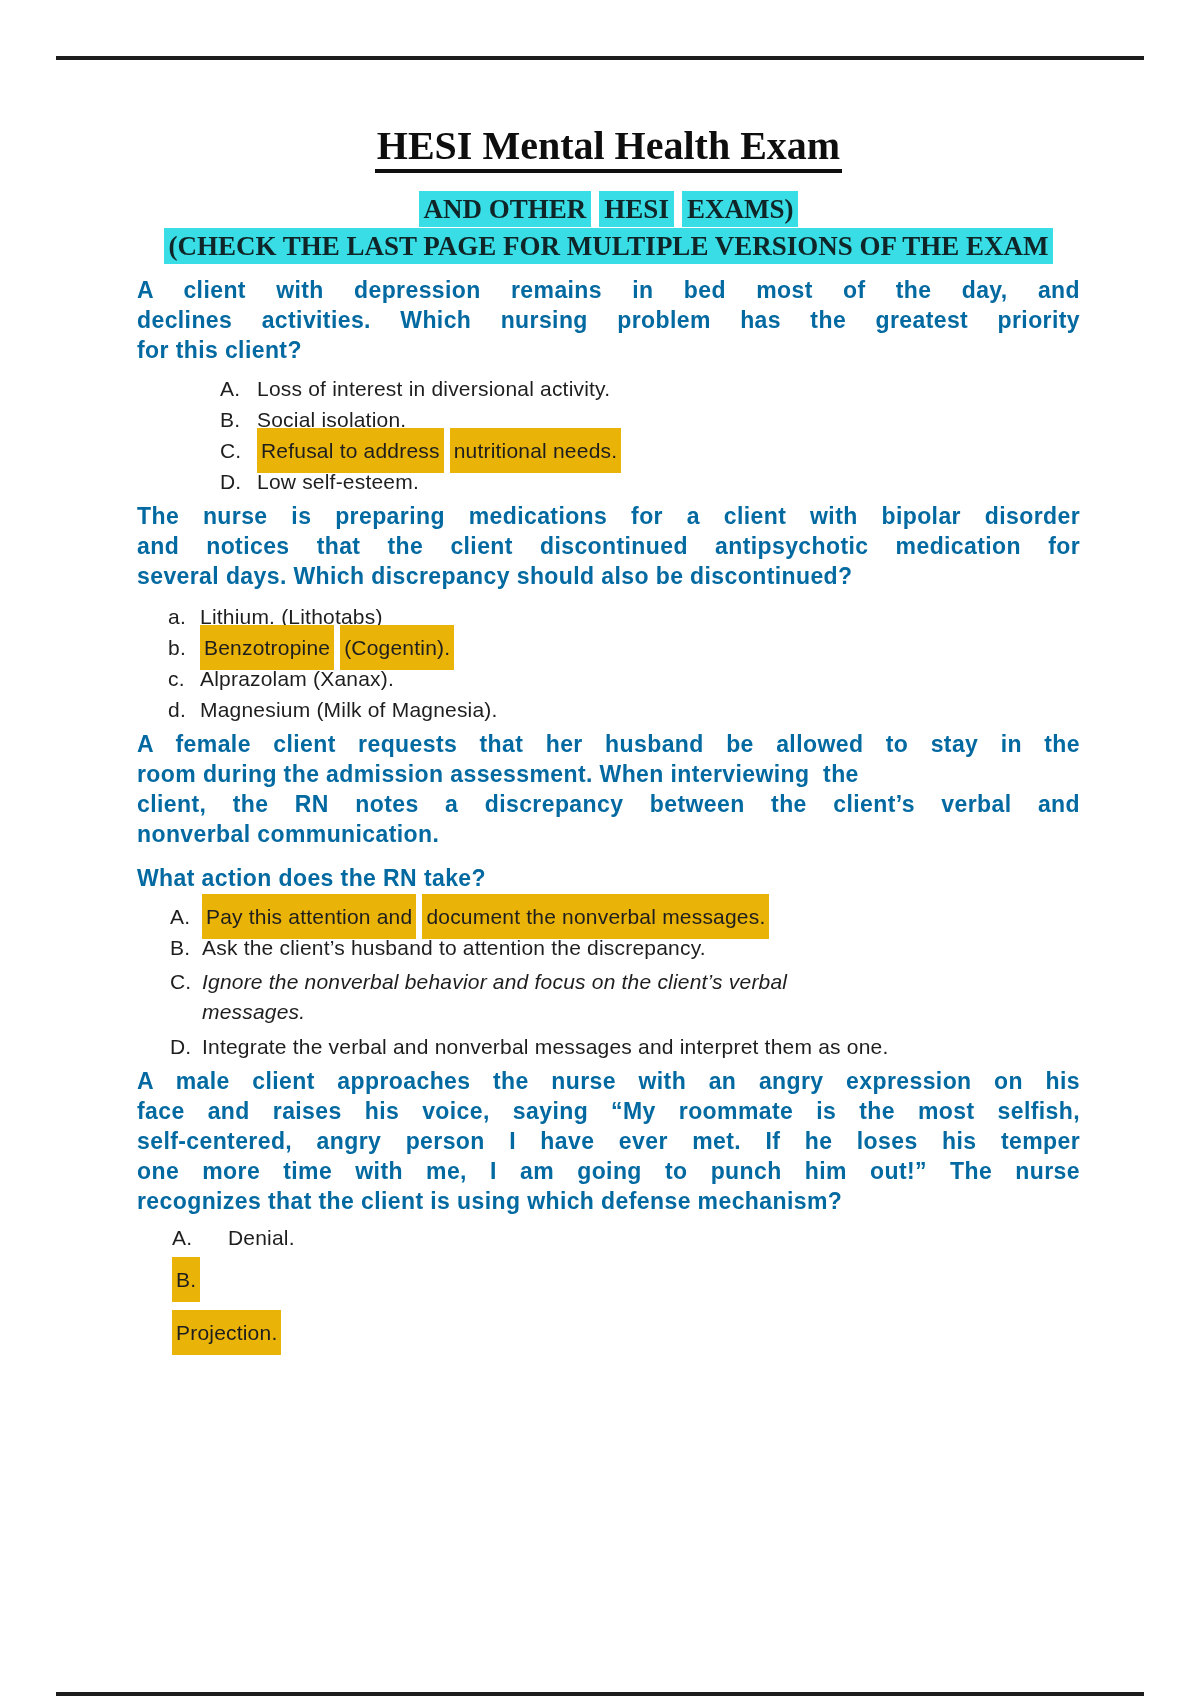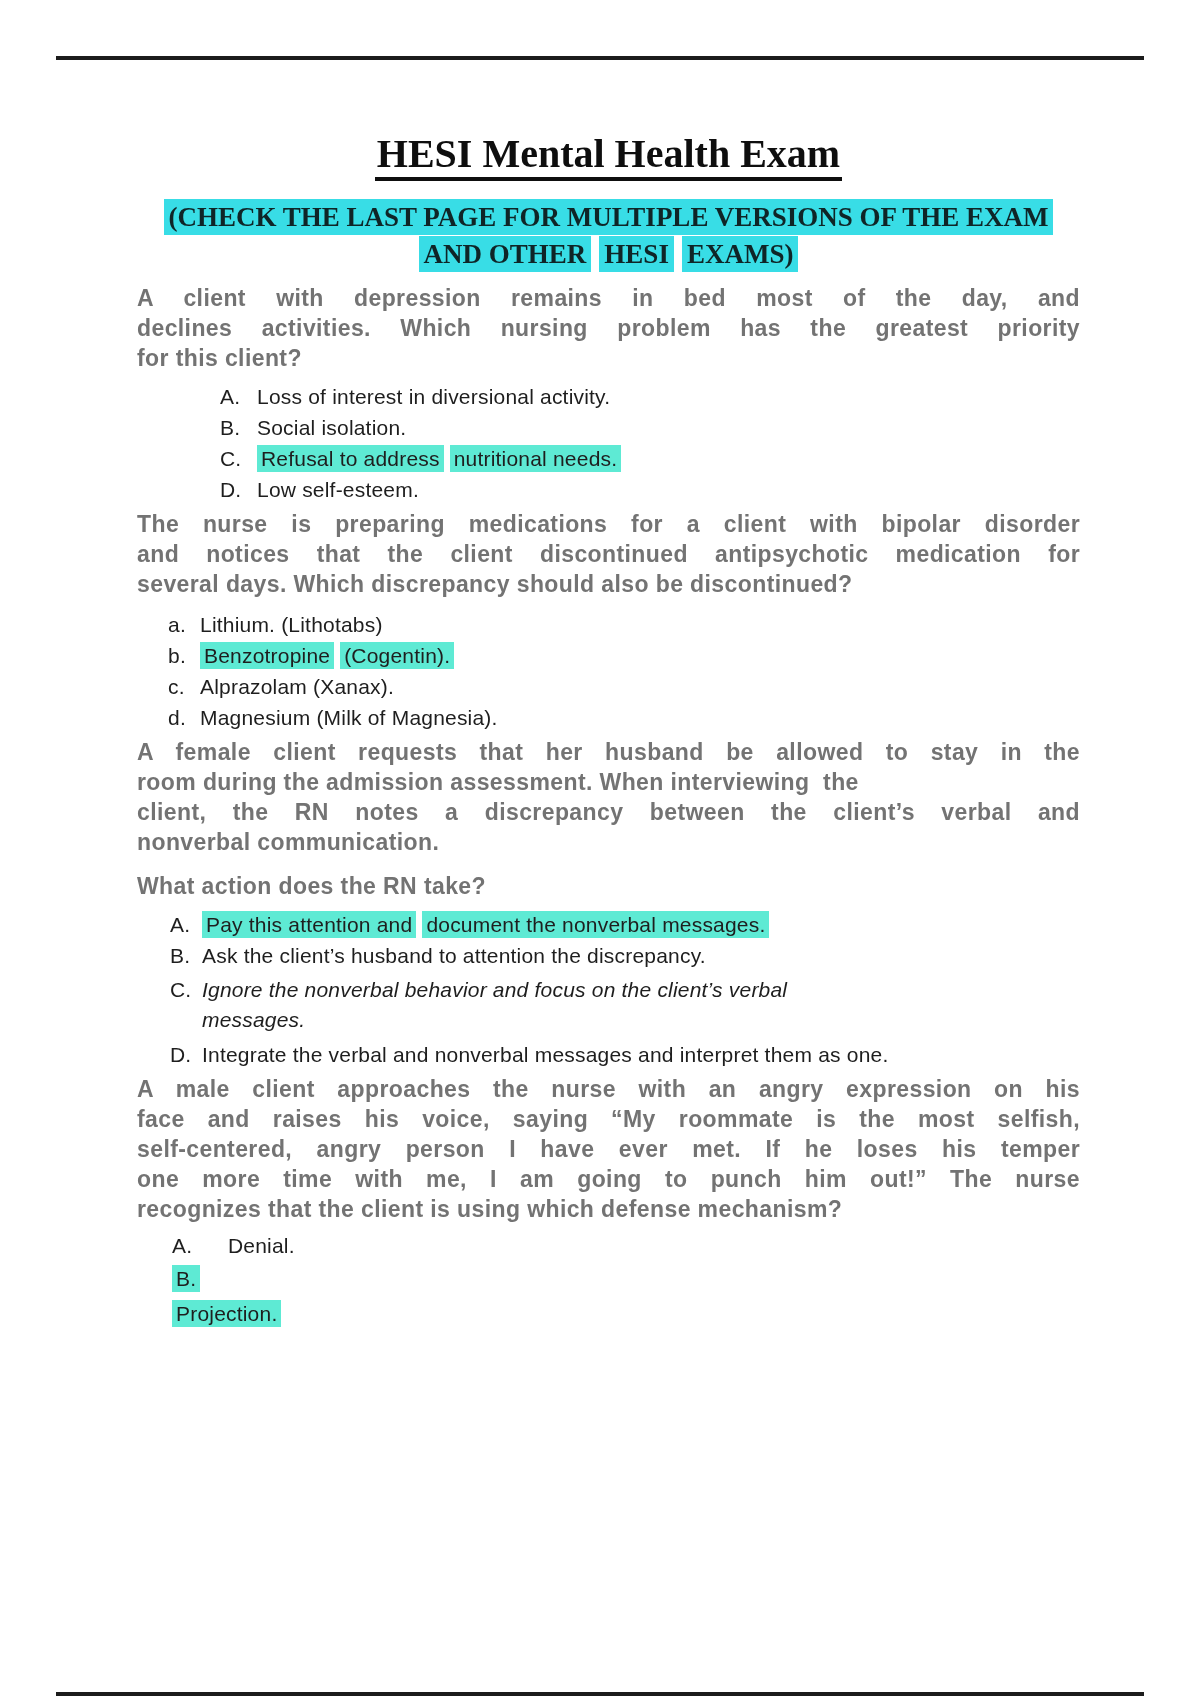--- a/index.html
+++ b/index.html
@@ -1,73 +1,73 @@
 <!DOCTYPE html>
 <html><head>
 <meta charset="utf-8">
 <style>
   html,body{margin:0;padding:0;background:#ffffff;}
   .page{position:relative;width:1200px;height:1700px;background:#ffffff;overflow:hidden;
         font-family:"Liberation Sans","DejaVu Sans",sans-serif;}
   .rule{position:absolute;left:56px;width:1088px;height:4px;background:#1c1c1c;}
   .rule-top{top:56px;}
   .rule-bottom{top:1692px;}
-  .content{position:absolute;left:137px;top:8px;width:943px;}
+  .content{position:absolute;left:137px;top:0;width:943px;}
 
   .title-wrap{margin-top:122px;text-align:center;}
   .title{font-family:"Liberation Serif","DejaVu Serif",serif;font-weight:bold;font-size:40px;
          color:#0e0e0e;border-bottom:4px solid #0e0e0e;padding:0 2px 1px 2px;}
 
   .notice{margin-top:22px;text-align:center;font-family:"Liberation Serif","DejaVu Serif",serif;
           font-weight:bold;font-size:27px;color:#0f2527;}
   .notice-line{line-height:37px;white-space:nowrap;}
   .hl-c{background:#38dde6;padding:3px 5px;}
   .seg-c{margin-right:8px;}
 
-  .para{margin-top:10px;font-size:23px;line-height:30px;font-weight:bold;color:#737373;
+  .para{margin-top:10px;font-size:23px;line-height:30px;font-weight:bold;color:#0369a1;
         letter-spacing:0.4px;}
   .para.m2{margin-top:2px;}
   .para.m4{margin-top:4px;}
   .para.m14{margin-top:14px;}
   .para.m0{margin-top:0;}
   .jl{text-align:justify;text-align-last:justify;}
 
   .opts{font-size:21px;color:#1e1e1e;letter-spacing:0.2px;}
   .opts{margin-top:12px;}
   .opts.m14{margin-top:14px;}
   .opts.m10{margin-top:10px;}
   .opt{display:flex;align-items:baseline;margin-bottom:8px;line-height:23px;}
   .letter{flex:none;}
   .opts-q1{padding-left:83px;} .opts-q1 .letter{width:37px;}
   .opts-q2{padding-left:31px;} .opts-q2 .letter{width:32px;}
   .opts-q3{padding-left:33px;} .opts-q3 .letter{width:32px;}
   .opts-q4{padding-left:35px;} .opts-q4 .letter{width:56px;}
   .opts-q4 .letter-only{width:auto;}
   .otext .cont-line{line-height:30px;font-style:italic;}
-  .hl-y{background:#5eead4;padding:2px 4px;}
+  .hl-y{background:#eab308;padding:11px 4px;}
   .seg-y{margin-right:6px;}
 </style>
 </head>
 <body>
 
 <div class="page">
   <div class="rule rule-top"></div>
 
   <div class="content">
 
     <div class="title-wrap">
       <span class="title">HESI Mental Health Exam</span>
     </div>
 
     <div class="notice">
       <div class="notice-line">
-        <span class="hl-c">(CHECK THE LAST PAGE FOR MULTIPLE VERSIONS OF THE EXAM</span>
+        <span class="hl-c seg-c">AND OTHER</span><span class="hl-c seg-c">HESI</span><span class="hl-c">EXAMS)</span>
       </div>
       <div class="notice-line">
-        <span class="hl-c seg-c">AND OTHER</span><span class="hl-c seg-c">HESI</span><span class="hl-c">EXAMS)</span>
+        <span class="hl-c">(CHECK THE LAST PAGE FOR MULTIPLE VERSIONS OF THE EXAM</span>
       </div>
     </div>
 
     <div class="para">
       <div class="jl">A client with depression remains in bed most of the day, and</div>
       <div class="jl">declines activities. Which nursing problem has the greatest priority</div>
       <div>for this client?</div>
     </div>
     <div class="opts opts-q1">
       <div class="opt">

